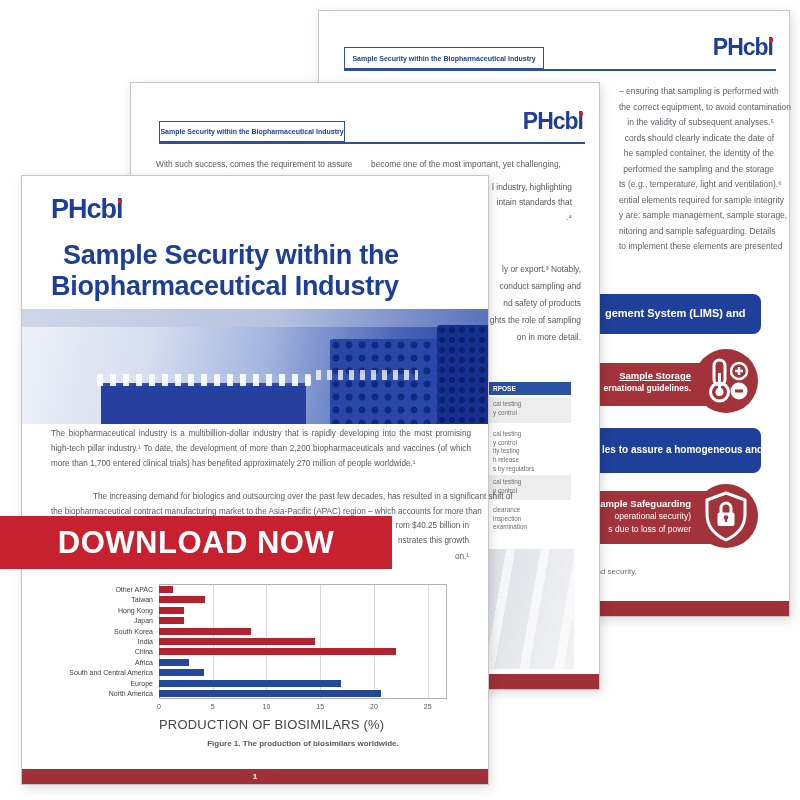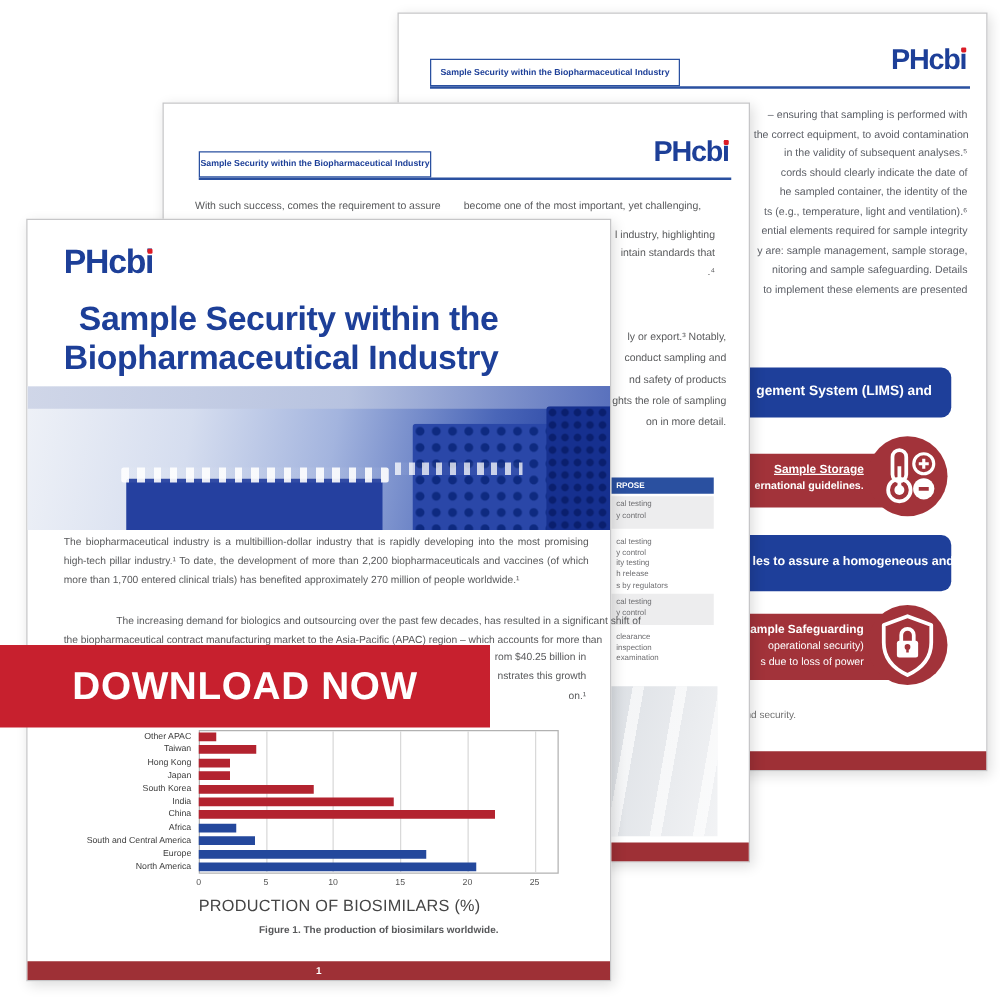--- a/index.html
+++ b/index.html
@@ -78,37 +78,37 @@
                    color:#fff;font-size:6.5px;font-weight:bold;line-height:13px;padding-left:4px;box-sizing:border-box;}
   .t-row{position:absolute;left:0;width:100%;font-size:6.3px;line-height:8.7px;color:#6f6f72;
          padding:3px 0 0 4px;box-sizing:border-box;}
   .t-gray{background:#ededee;}
   #mid-photo{position:absolute;left:30px;top:466px;width:413px;height:120px;
         background:linear-gradient(105deg,#eceef1 0%,#d8dce1 30%,#c9ced5 55%,#e2e5e9 80%,#f2f3f5 100%);}
   #mid-photo::before{content:"";position:absolute;inset:0;
         background:repeating-linear-gradient(100deg,rgba(255,255,255,.65) 0 9px,rgba(0,0,0,0) 9px 34px);}
 
   
-  #b-para{position:absolute;left:284px;top:75px;right:15px;}
+  #b-para{position:absolute;left:300px;top:75px;right:15px;}
   #b-para div{height:15.5px;text-align:right;white-space:nowrap;font-size:8.5px;color:#5c5f66;}
   .c-blue{position:absolute;background:#1e3f9a;border-radius:8px;color:#fff;font-weight:bold;}
   .c-red{position:absolute;background:#a2333a;border-radius:8px;}
   .c-circle{position:absolute;width:64px;height:64px;border-radius:50%;background:#a2333a;}
   .c1-text{position:absolute;left:106px;top:13px;font-size:11px;white-space:nowrap;}
   .c3-text{position:absolute;left:103px;top:16px;font-size:10px;white-space:nowrap;}
   .c2-text{position:absolute;right:50px;top:7px;text-align:right;color:#fff;font-weight:bold;white-space:nowrap;}
   .c2-text .l1{font-size:9.5px;text-decoration:underline;}
   .c2-text .l2{font-size:8.5px;margin-top:2px;padding-left:20px;}
   .c4-text{position:absolute;right:50px;top:6px;text-align:right;color:#fff;white-space:nowrap;line-height:13px;}
   .c4-text .l1{font-size:9.5px;font-weight:bold;}
   .c4-text .l2{font-size:8.5px;}
   #b-footnote{position:absolute;left:273px;top:556px;font-size:8px;color:#707070;}
 
   
-  #download-banner{position:absolute;left:0;top:516px;width:392px;height:66px;background:#c7202e;
+  #download-banner{position:absolute;left:0;top:516px;width:392px;height:53px;background:#c7202e;
       z-index:4;display:flex;align-items:center;justify-content:center;color:#fff;
       font-weight:bold;font-size:31px;letter-spacing:.5px;cursor:pointer;}
 </style>
 </head>
 <body>
 
 <div id="canvas">
 
   <section class="page" id="back-page">
     <div class="doc-header-box" style="left:25px;top:36px;width:200px;height:22px;">
@@ -116,20 +116,21 @@
     </div>
     <div class="doc-header-line" style="left:25px;top:58px;width:432px;"></div>
     <div class="logo" style="right:16px;top:25px;font-size:23px;"><span>PHcbi</span></div>
 
     <div id="b-para">
       <div>– ensuring that sampling is performed with</div>
       <div>the correct equipment, to avoid contamination</div>
       <div>in the validity of subsequent analyses.⁵</div>
       <div>cords should clearly indicate the date of</div>
       <div>he sampled container, the identity of the</div>
+      <div>performed the sampling and the storage</div>
       <div>ts (e.g., temperature, light and ventilation).⁶</div>
       <div>ential elements required for sample integrity</div>
       <div>y are: sample management, sample storage,</div>
       <div>nitoring and sample safeguarding. Details</div>
       <div>to implement these elements are presented</div>
     </div>
 
     <div class="c-blue" style="left:180px;top:283px;width:262px;height:40px;">
       <span class="c1-text">gement System (LIMS) and</span>
     </div>

